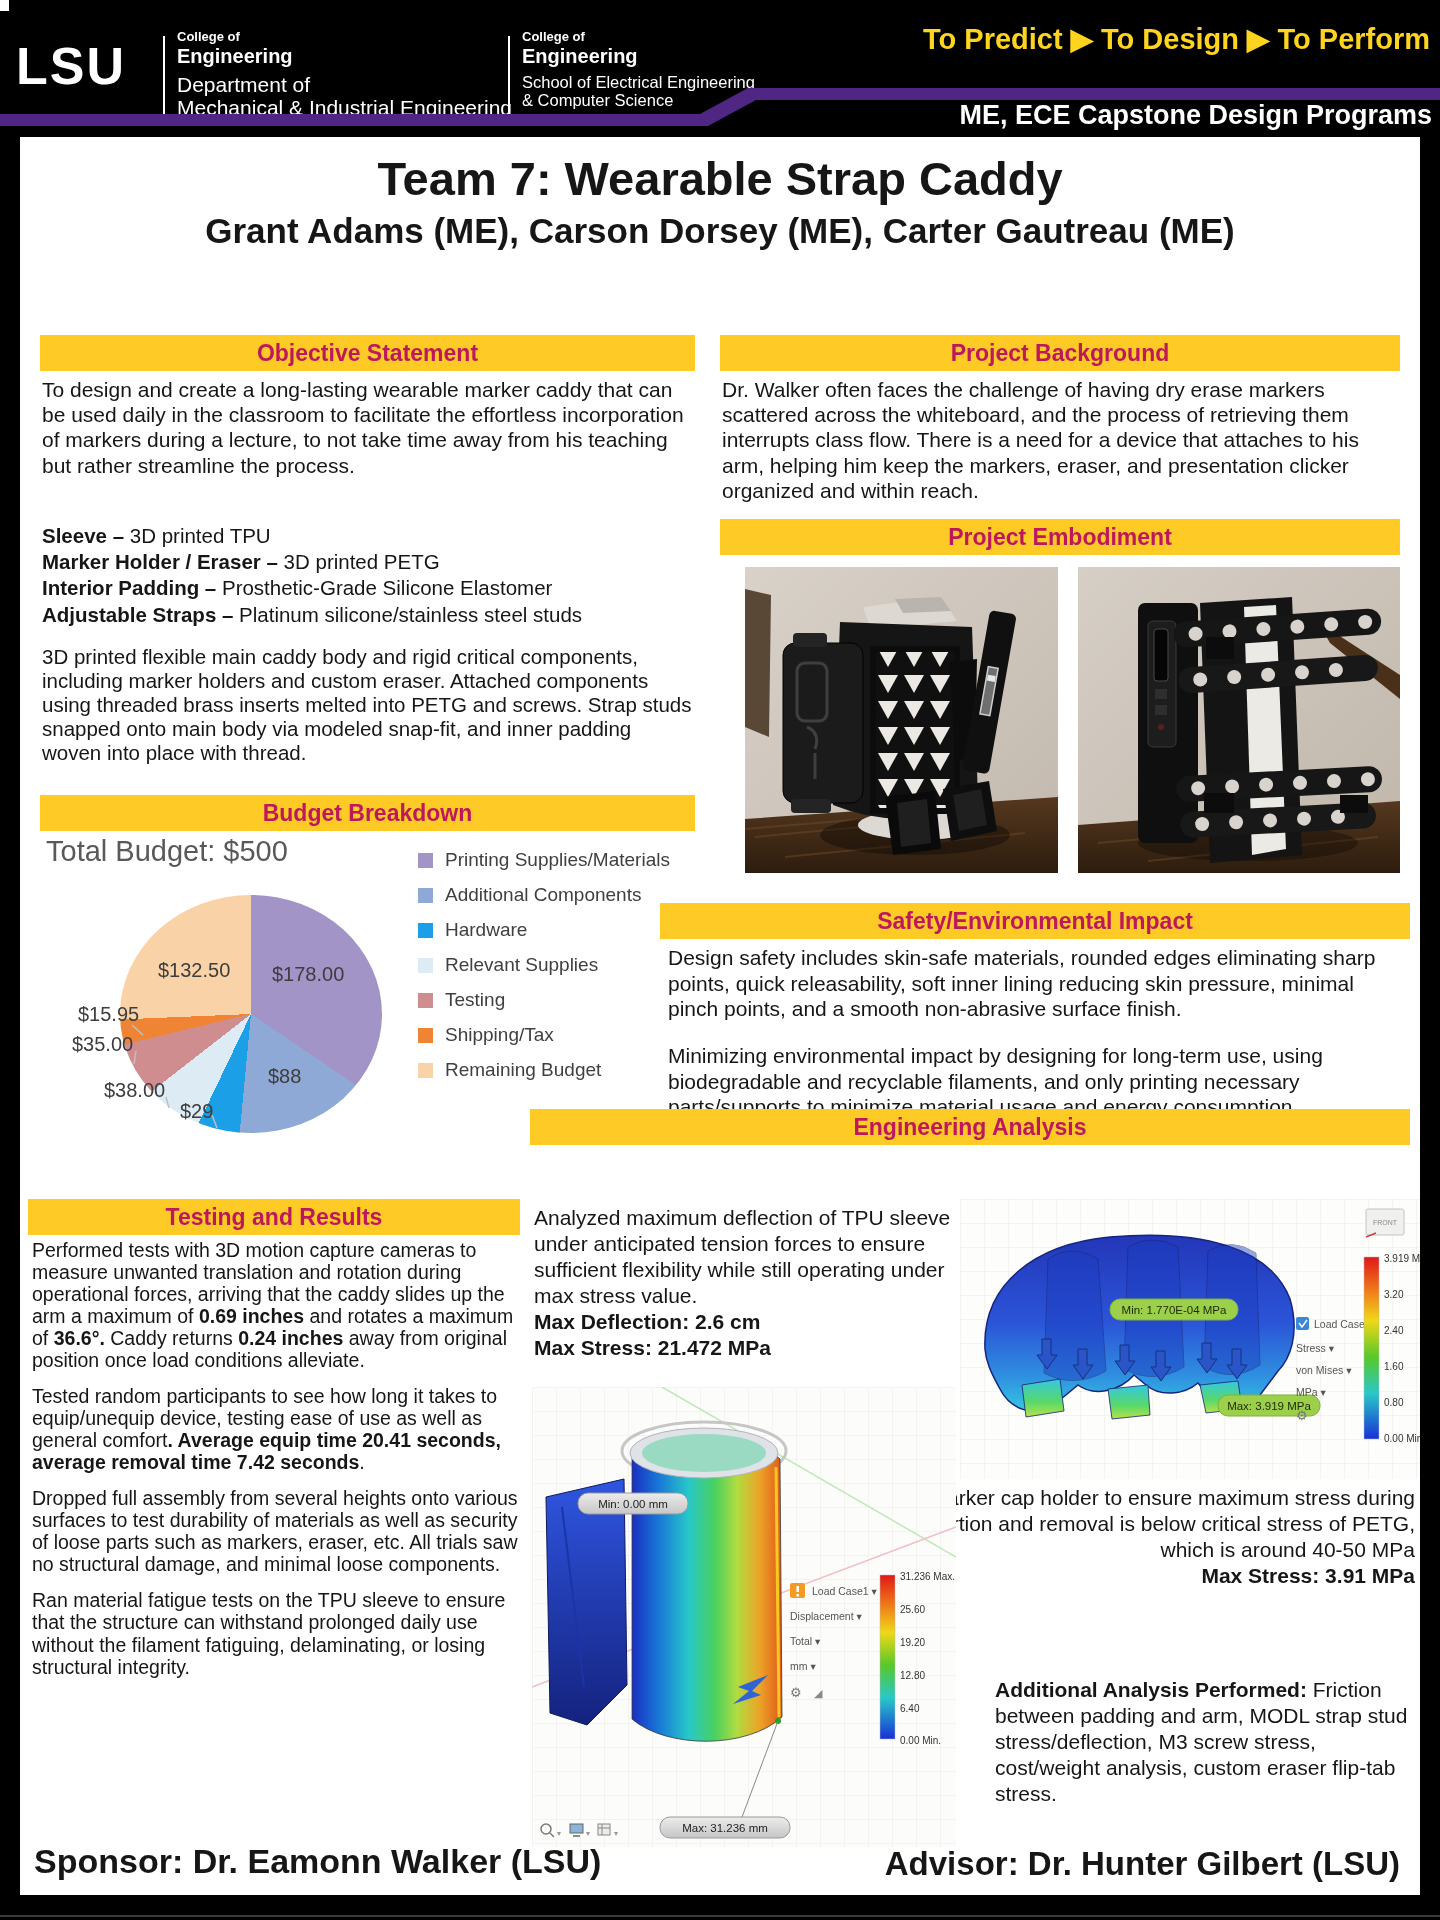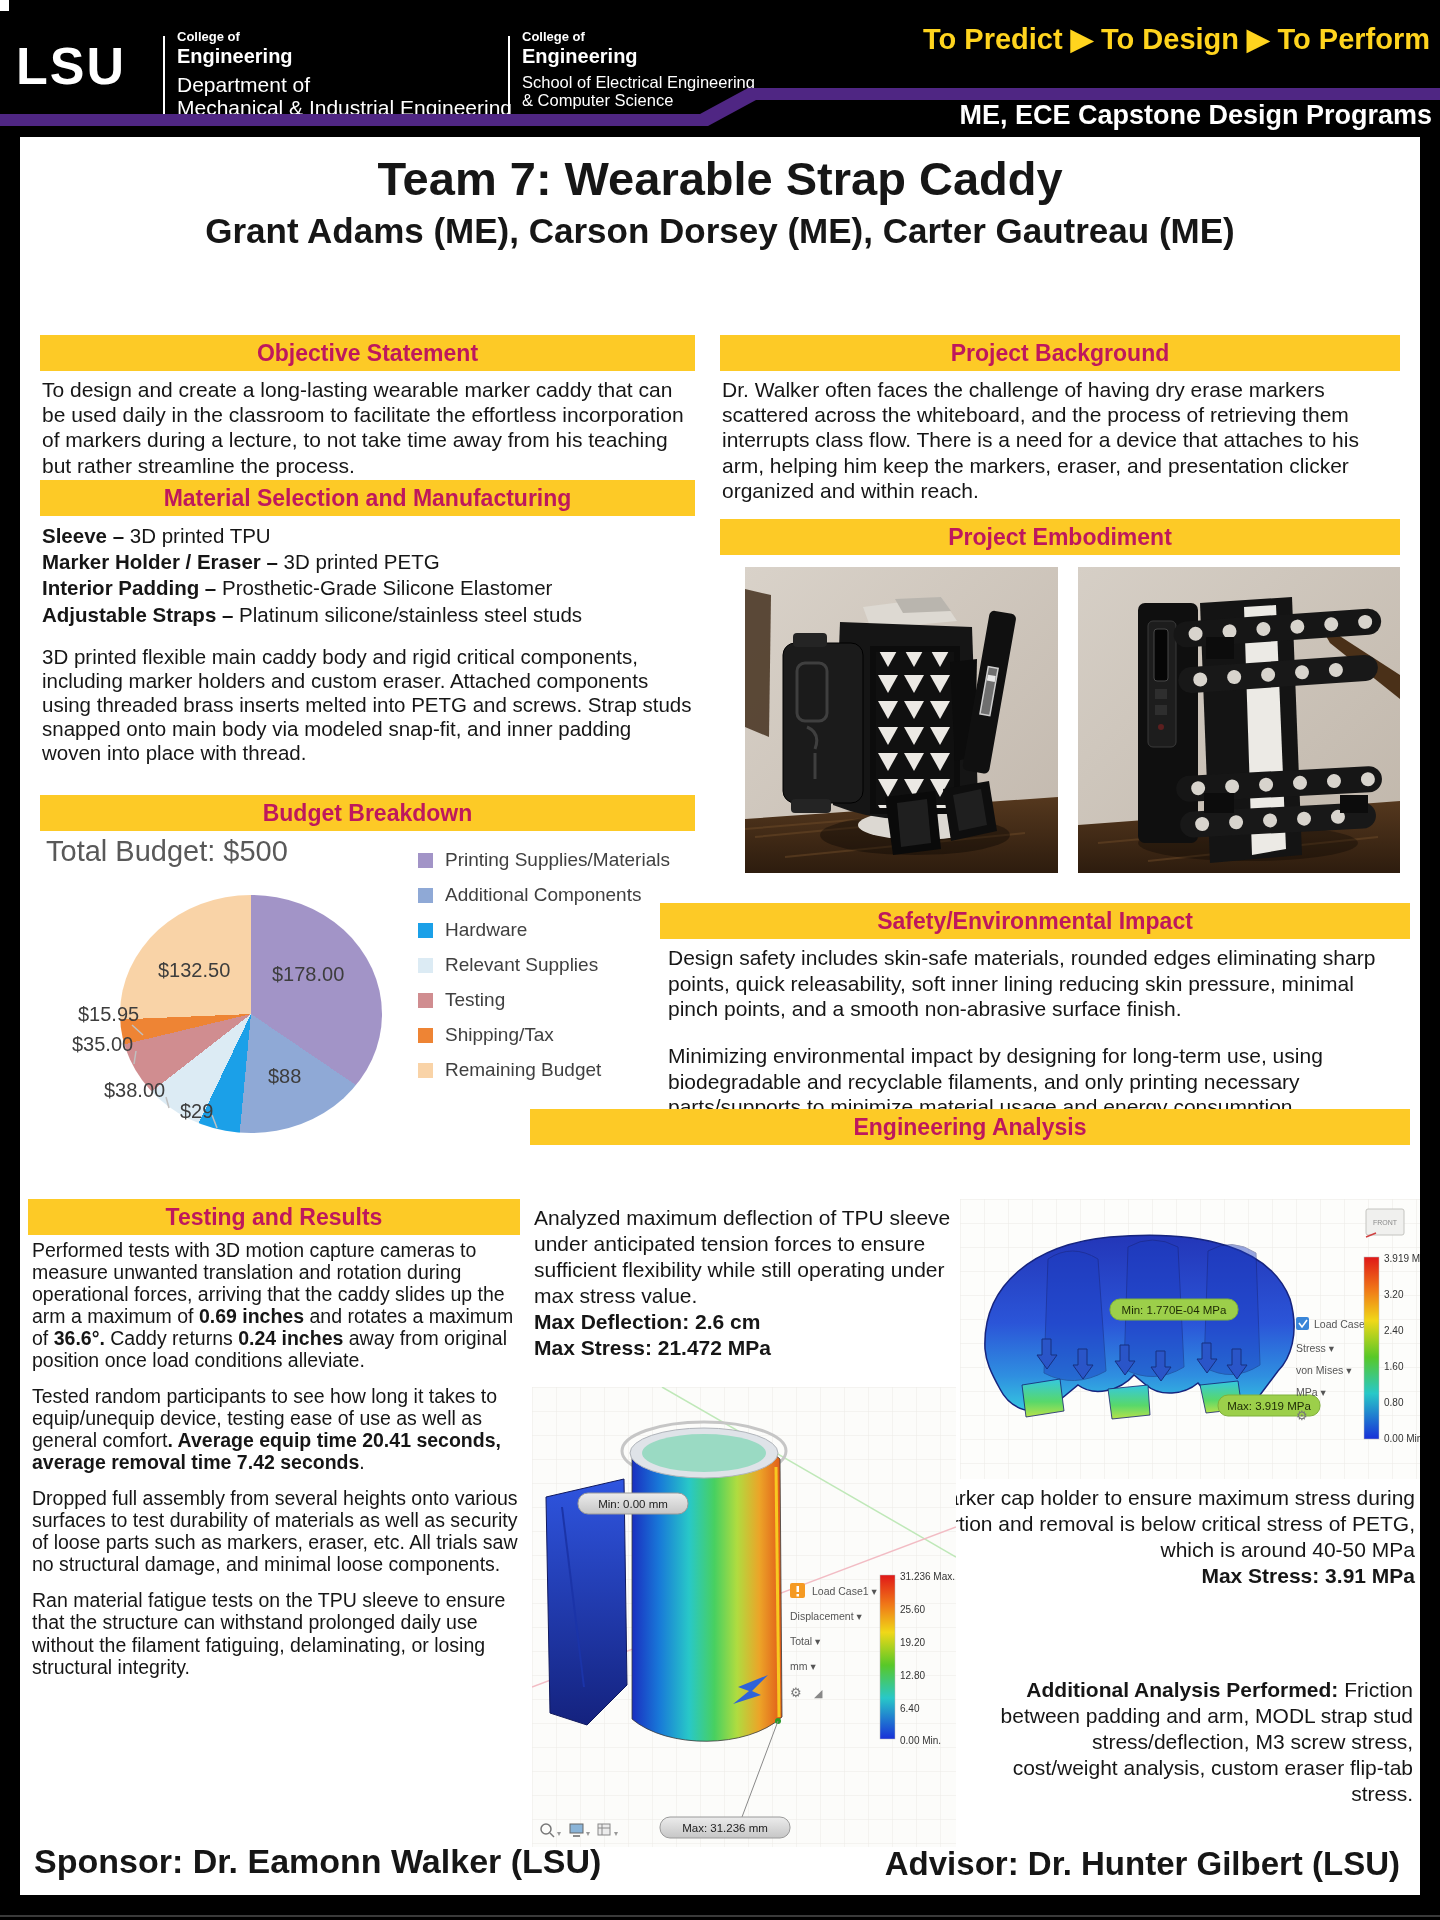--- a/index.html
+++ b/index.html
@@ -44,21 +44,21 @@
   .test-txt b{font-weight:700;}
   
   .photo{position:absolute;}
   .fea{position:absolute;}
   svg text{font-family:"Liberation Sans", sans-serif;}
   
   .eng-left{position:absolute;left:514px;top:1068px;width:424px;font-size:21px;line-height:1.24;}
   .eng-left .bl{font-weight:700;}
   .eng-right{position:absolute;left:785px;top:1348px;width:610px;font-size:21px;line-height:1.24;text-align:right;}
   .eng-right .bl{font-weight:700;}
-  .eng-add{position:absolute;left:975px;top:1540px;width:418px;font-size:21px;line-height:1.24;text-align:right;}
+  .eng-add{position:absolute;left:975px;top:1540px;width:418px;font-size:21px;line-height:1.24;}
   
   .sponsor{position:absolute;left:14px;top:1705px;font-size:34px;font-weight:700;}
   .advisor{position:absolute;right:20px;top:1708px;font-size:33px;font-weight:700;}
 </style>
 </head>
 <body>
 
 <div class="poster">
 
   <div class="hdr">
@@ -86,21 +86,20 @@
   </div>
 
   <div class="content">
 
     <div class="ptitle">Team 7: Wearable Strap Caddy</div>
     <div class="pauthors">Grant Adams (ME), Carson Dorsey (ME), Carter Gautreau (ME)</div>
 
     <div class="secbar" style="left:20px;top:198px;width:655px;">Objective Statement</div>
     <div class="body-txt" style="left:22px;top:240px;width:652px;line-height:1.2;">To design and create a long-lasting wearable marker caddy that can be used daily in the classroom to facilitate the effortless incorporation of markers during a lecture, to not take time away from his teaching but rather streamline the process.</div>
 
-    <div class="secbar" style="left:20px;top:343px;width:655px;">Material Selection and Manufacturing</div>
     <div style="position:absolute;left:22px;top:386px;width:652px;">
       <div class="mat-line"><b>Sleeve – </b><span>3D printed TPU</span></div>
       <div class="mat-line"><b>Marker Holder / Eraser – </b><span>3D printed PETG</span></div>
       <div class="mat-line"><b>Interior Padding – </b><span>Prosthetic-Grade Silicone Elastomer</span></div>
       <div class="mat-line"><b>Adjustable Straps – </b><span>Platinum silicone/stainless steel studs</span></div>
     </div>
     <div class="body-txt" style="left:22px;top:508px;width:652px;font-size:20.5px;line-height:1.17;">3D printed flexible main caddy body and rigid critical components, including marker holders and custom eraser. Attached components using threaded brass inserts melted into PETG and screws. Strap studs snapped onto main body via modeled snap-fit, and inner padding woven into place with thread.</div>
 
     <div class="secbar" style="left:20px;top:658px;width:655px;">Budget Breakdown</div>
     <div class="total-budget">Total Budget: $500</div>

